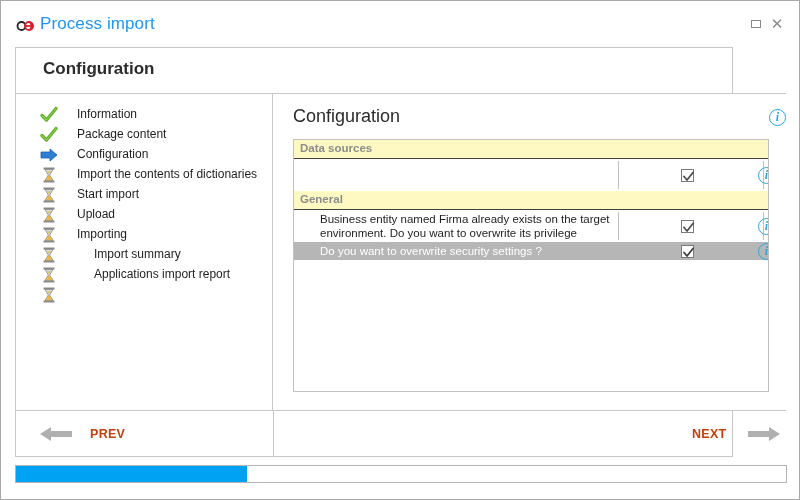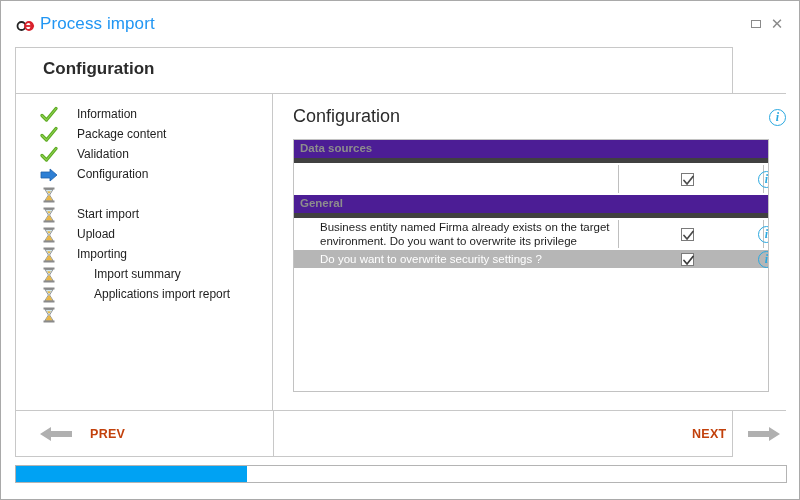--- a/index.html
+++ b/index.html
@@ -166,22 +166,22 @@
     position: absolute;
     left: 19px; top: 45px;
     width: 476px; height: 253px;
     box-sizing: border-box;
     border: 1px solid #c2c2c2;
     background: #ffffff;
     overflow: hidden;
   }
   .group-header {
     height: 18px;
-    background: #4c1d95;
-    border-bottom: 5px solid #404040;
+    background: #fef9c3;
+    border-bottom: 1px solid #404040;
     position: relative;
     padding-left: 40px;
   }
   .group-header .gh-text {
     position: absolute;
     left: 6px; top: 2px;
     font-size: 11.5px;
     font-weight: bold;
     color: #8d8d8d;
   }
@@ -313,39 +313,33 @@
           </div>
           <div class="step lvl0">
             <span class="step-icon"><svg width="18" height="18" viewBox="0 0 18 18">
                 <path d="M2 9.5 L6.5 14 L16 2.5" fill="none" stroke="#5caa22" stroke-width="3.2" stroke-linecap="round" stroke-linejoin="round"></path>
                 <path d="M2 9.5 L6.5 14 L16 2.5" fill="none" stroke="#8fd14f" stroke-width="1.1" stroke-linecap="round" stroke-linejoin="round"></path>
               </svg></span>
             <span class="step-label">Package content</span>
           </div>
           <div class="step lvl0">
             <span class="step-icon"><svg width="18" height="18" viewBox="0 0 18 18">
-                <path d="M2 9.5 L6.5 14 L16 2.5" fill="none" stroke="#5caa22" stroke-width="3.2" stroke-linecap="round" stroke-linejoin="round"></path>
-                <path d="M2 9.5 L6.5 14 L16 2.5" fill="none" stroke="#8fd14f" stroke-width="1.1" stroke-linecap="round" stroke-linejoin="round"></path>
-              </svg></span>
-            <span class="step-label">Validation</span>
-          </div>
-          <div class="step lvl0">
-            <span class="step-icon"><svg width="18" height="18" viewBox="0 0 18 18">
                 <path d="M1 6 L10 6 L10 3 L17 9 L10 15 L10 12 L1 12 Z" fill="#2e7fd4" stroke="#1e5fa8" stroke-width="0.8"></path>
               </svg></span>
             <span class="step-label">Configuration</span>
           </div>
           <div class="step lvl0">
             <span class="step-icon"><svg width="18" height="18" viewBox="0 0 18 18">
                 <rect x="3.5" y="1.5" width="11" height="2" fill="#8a8a8a"></rect>
                 <rect x="3.5" y="14.5" width="11" height="2" fill="#8a8a8a"></rect>
                 <path d="M5 3.5 L13 3.5 L9.6 9 L13 14.5 L5 14.5 L8.4 9 Z" fill="#cfe7f0" stroke="#8a8a8a" stroke-width="0.9"></path>
                 <path d="M5.6 14.2 L12.4 14.2 L9.6 9.6 L8.4 9.6 Z" fill="#e8b84b"></path>
                 <path d="M7.1 5.2 L10.9 5.2 L9.4 7.6 L8.6 7.6 Z" fill="#e8b84b"></path>
               </svg></span>
+            <span class="step-label">Import the contents of dictionaries</span>
           </div>
           <div class="step lvl0">
             <span class="step-icon"><svg width="18" height="18" viewBox="0 0 18 18">
                 <rect x="3.5" y="1.5" width="11" height="2" fill="#8a8a8a"></rect>
                 <rect x="3.5" y="14.5" width="11" height="2" fill="#8a8a8a"></rect>
                 <path d="M5 3.5 L13 3.5 L9.6 9 L13 14.5 L5 14.5 L8.4 9 Z" fill="#cfe7f0" stroke="#8a8a8a" stroke-width="0.9"></path>
                 <path d="M5.6 14.2 L12.4 14.2 L9.6 9.6 L8.4 9.6 Z" fill="#e8b84b"></path>
                 <path d="M7.1 5.2 L10.9 5.2 L9.4 7.6 L8.6 7.6 Z" fill="#e8b84b"></path>
               </svg></span>
             <span class="step-label">Start import</span>

